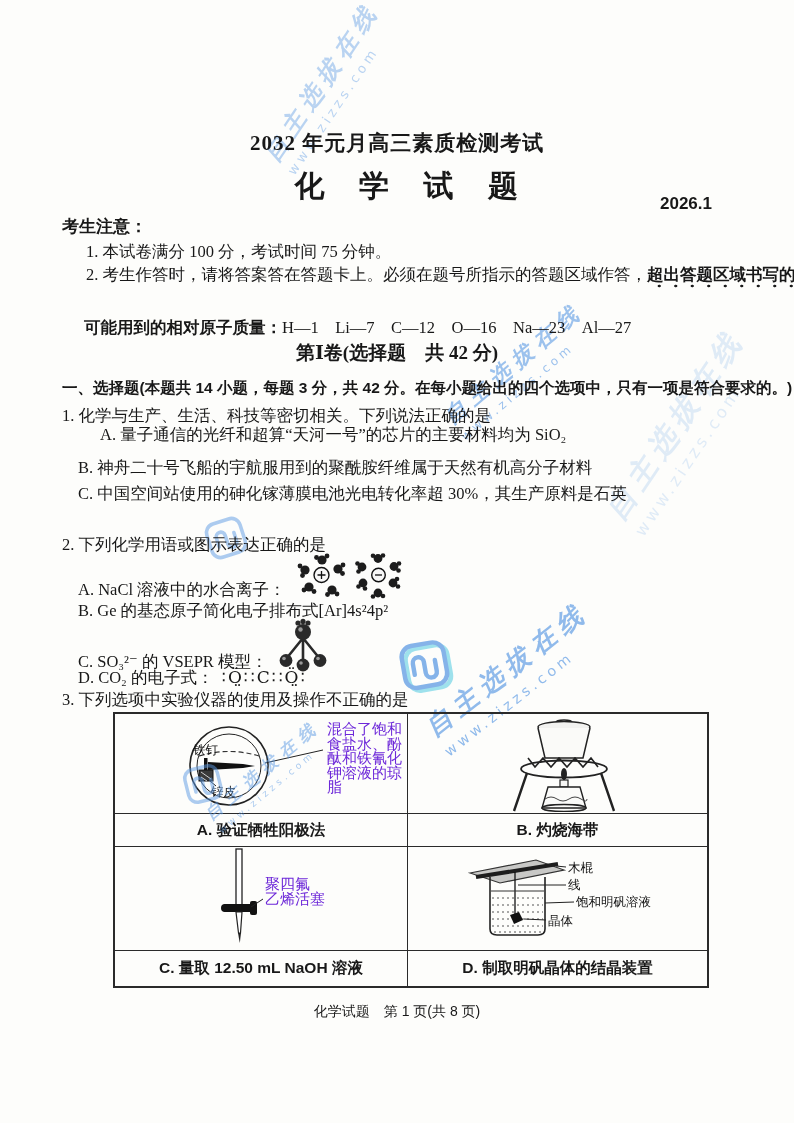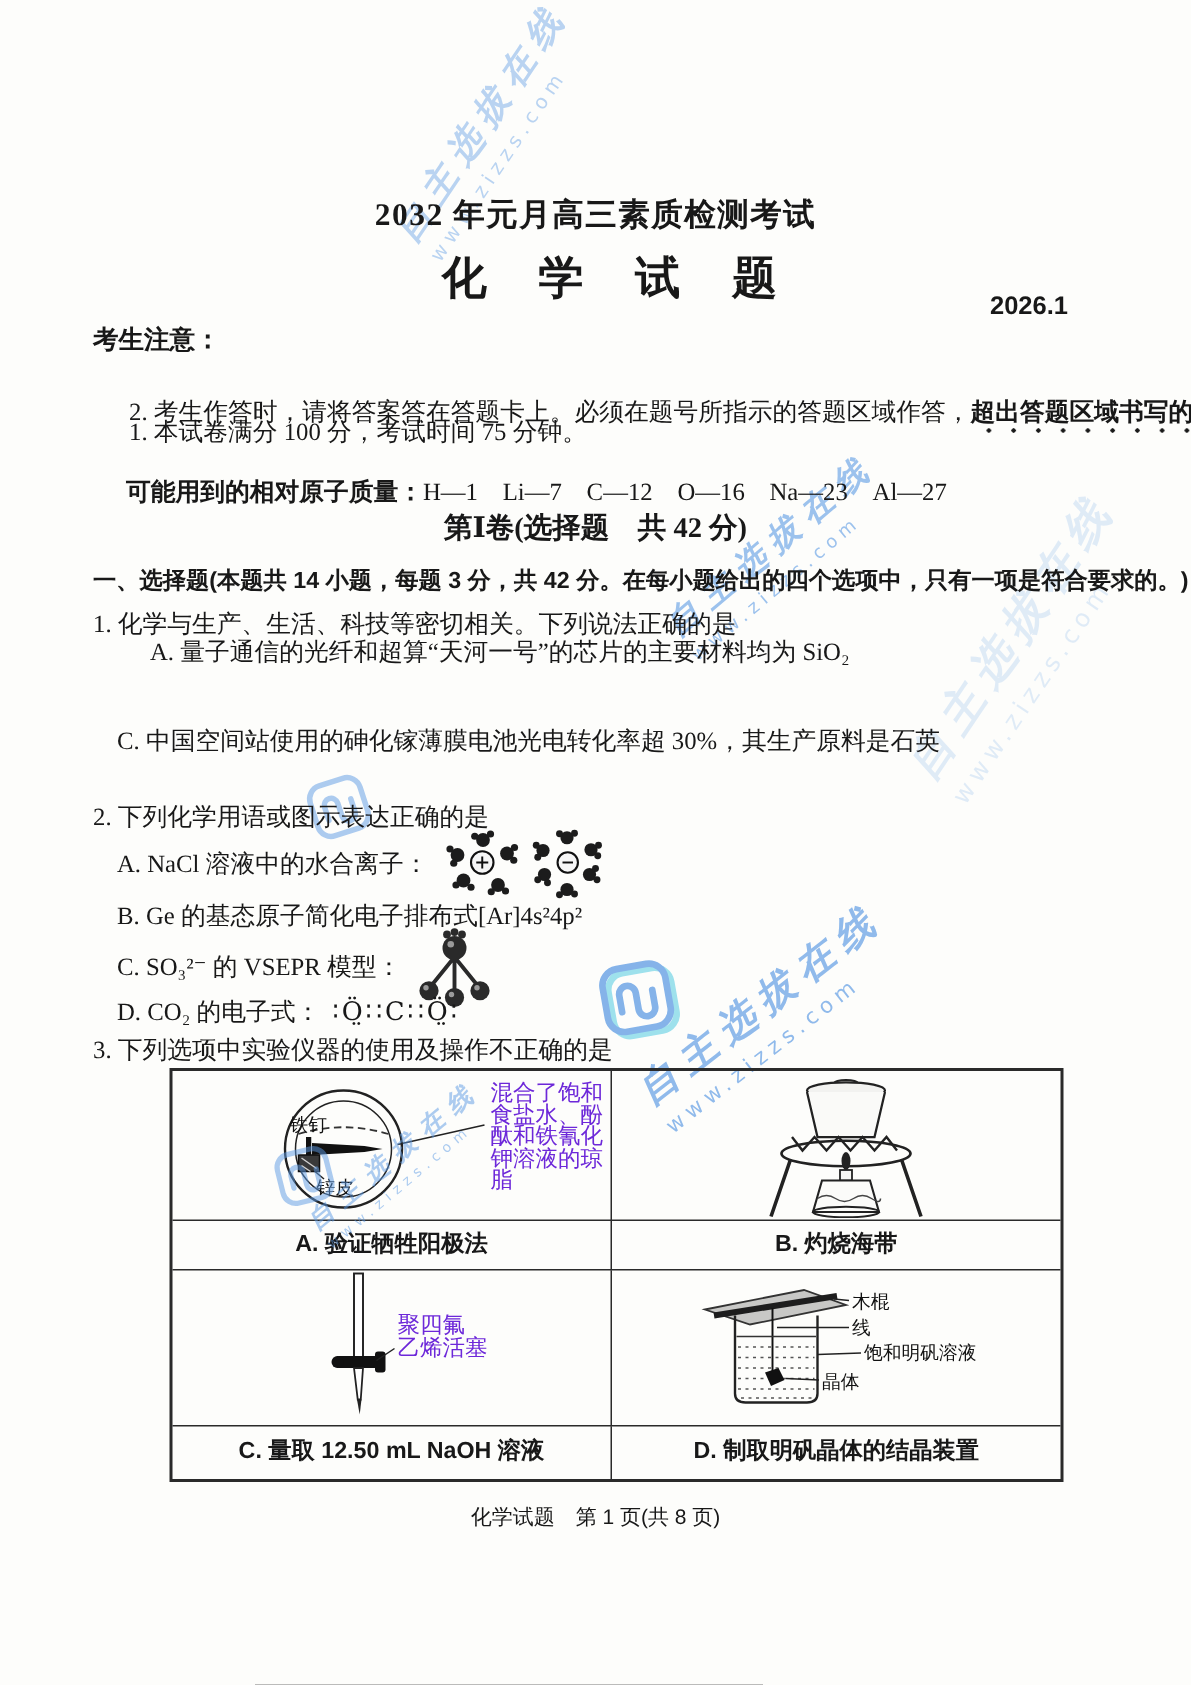--- a/index.html
+++ b/index.html
@@ -26,21 +26,21 @@
     background-image:radial-gradient(circle, #1a1a1a 1.3px, transparent 1.6px);
     background-size:16.5px 6px; background-position:4px 100%; background-repeat:repeat-x;
     padding-bottom:6px;
   }
   .masses-label { font-family:"Liberation Sans","DejaVu Sans",sans-serif; font-weight:bold;margin-top:16px; }
 
   .section-title { top:341px; font-size:19px; font-weight:bold; }
   .q-intro { left:62px; top:378px; font-size:15.5px; }
   .stem { font-size:16.5px; }
   .opt { font-size:16.5px; }
-  .optrow { display:flex; align-items:center; gap:8px; }
+  .optrow { display:flex; align-items:flex-end; gap:8px; }
 
   .edot { font-size:17px; letter-spacing:2px; font-family:"DejaVu Serif",serif; }
 
   
   .app-table { left:113px; top:712px; width:596px; height:276px;
     border:2px solid #2a2a2a; box-sizing:border-box;
     display:grid; grid-template-columns:293px 299px; grid-template-rows:100px 33px 104px 35px; }
   .tcell { position:relative; box-sizing:border-box; border-right:1.5px solid #2a2a2a; border-bottom:1.5px solid #2a2a2a; overflow:hidden; }
   .tcell.last-col { border-right:none; }
   .tcell.last-row { border-bottom:none; }
@@ -116,33 +116,34 @@
       <div class="wm-brand">自主选拔在线</div>
       <div class="wm-url">www.zizzs.com</div>
     </div>
   </div>
 
   <div class="abs center exam-title">2032 年元月高三素质检测考试</div>
   <div class="abs center subject-title">化 学 试 题</div>
   <div class="abs exam-date hei">2026.1</div>
 
   <div class="abs notice-head hei bold">考生注意：</div>
-  <div class="abs notice-line nowrap" style="left:86px;top:241px;margin-top:36px;">1. 本试卷满分 100 分，考试时间 75 分钟。</div>
+  <div class="abs notice-line nowrap" style="left:86px;top:241px;">1. 本试卷满分 100 分，考试时间 75 分钟。</div>
   <div class="abs notice-line nowrap" style="left:86px;top:264px;">
     <span>2. 考生作答时，请将答案答在答题卡上。必须在题号所指示的答题区域作答，</span><span class="emph">超出答题区域书写的</span>
   </div>
   <div class="abs nowrap" style="left:84px;top:317px;font-size:16.5px;">
     <span class="masses-label">可能用到的相对原子质量：</span><span>H—1　Li—7　C—12　O—16　Na—23　Al—27</span>
   </div>
 
   <div class="abs center section-title">第Ⅰ卷(选择题　共 42 分)</div>
   <div class="abs q-intro hei bold nowrap">一、选择题(本题共 14 小题，每题 3 分，共 42 分。在每小题给出的四个选项中，只有一项是符合要求的。)</div>
 
   <div class="abs stem nowrap" style="left:62px;top:405px;">1. 化学与生产、生活、科技等密切相关。下列说法正确的是</div>
   <div class="abs opt nowrap" style="left:78px;top:424px;margin-left:22px;">A. 量子通信的光纤和超算“天河一号”的芯片的主要材料均为 SiO₂</div>
+  <div class="abs opt nowrap" style="left:78px;top:457px;">B. 神舟二十号飞船的宇航服用到的聚酰胺纤维属于天然有机高分子材料</div>
   <div class="abs opt nowrap" style="left:78px;top:483px;">C. 中国空间站使用的砷化镓薄膜电池光电转化率超 30%，其生产原料是石英</div>
 
   <div class="abs stem nowrap" style="left:62px;top:534px;">2. 下列化学用语或图示表达正确的是</div>
 
   <div class="abs optrow" style="left:78px;top:552px;height:48px;">
     <span class="opt">A. NaCl 溶液中的水合离子：</span>
     <span>
       <svg width="112" height="48" viewBox="0 0 112 48">
 
         <g fill="#1c1c1c">

